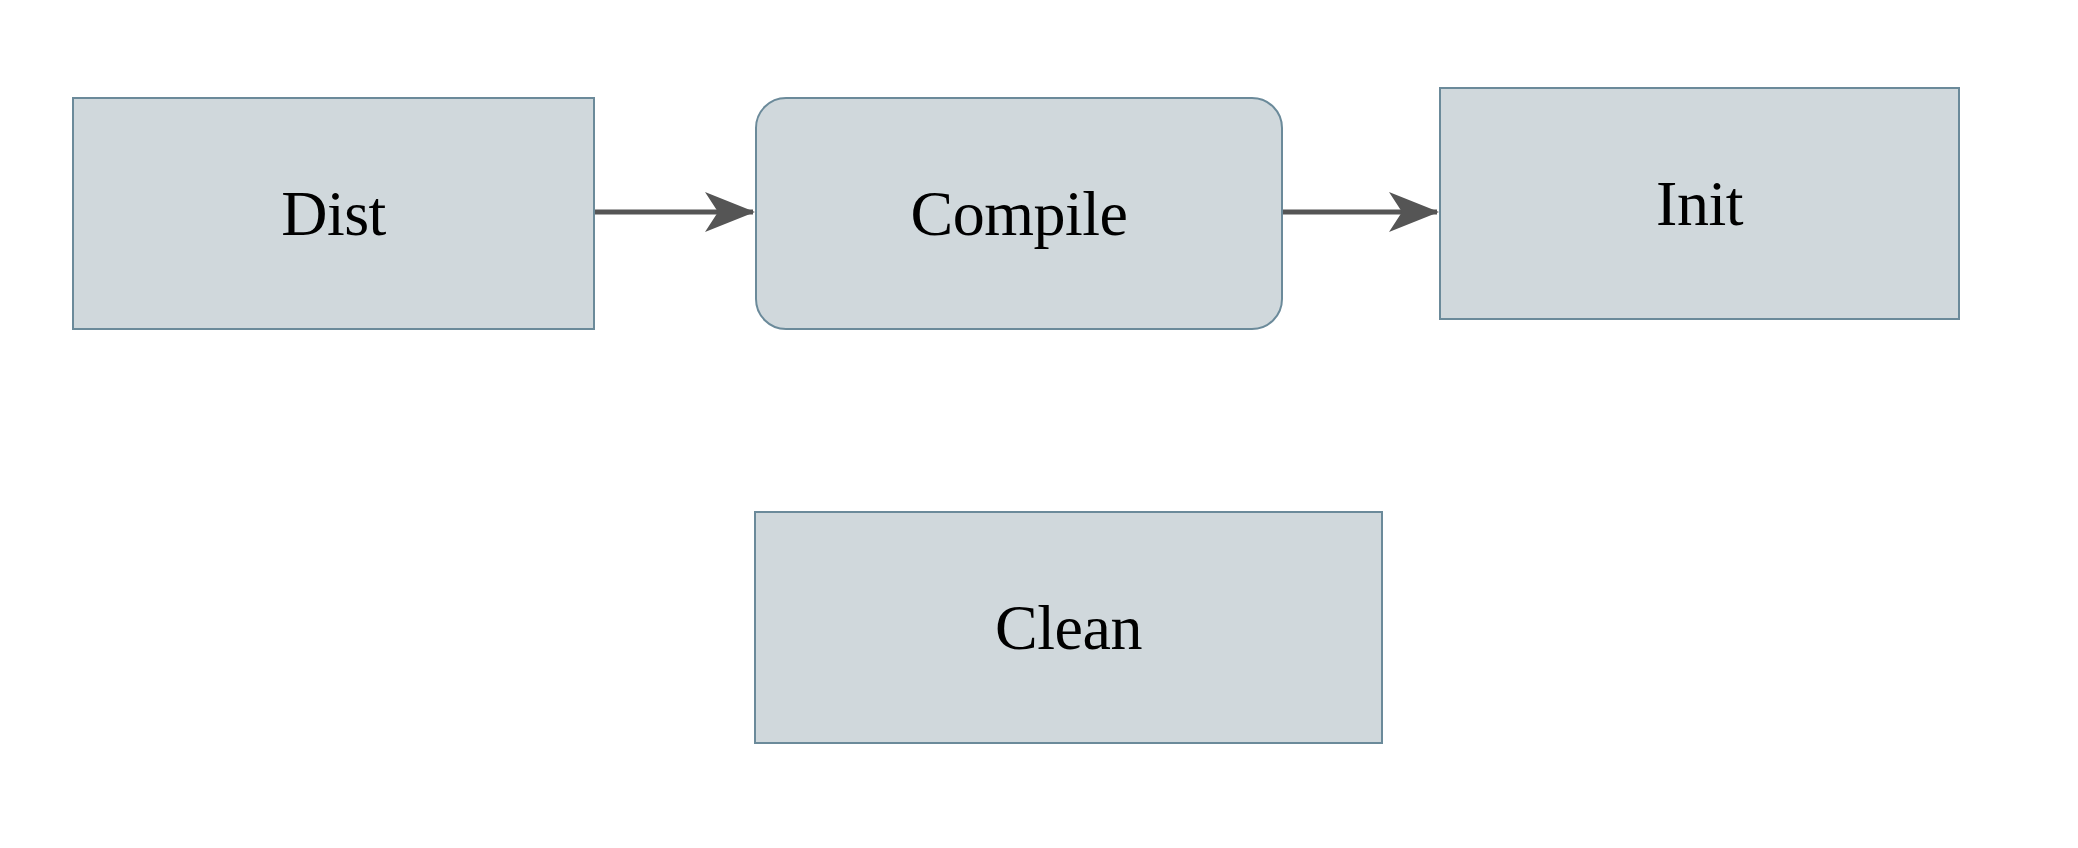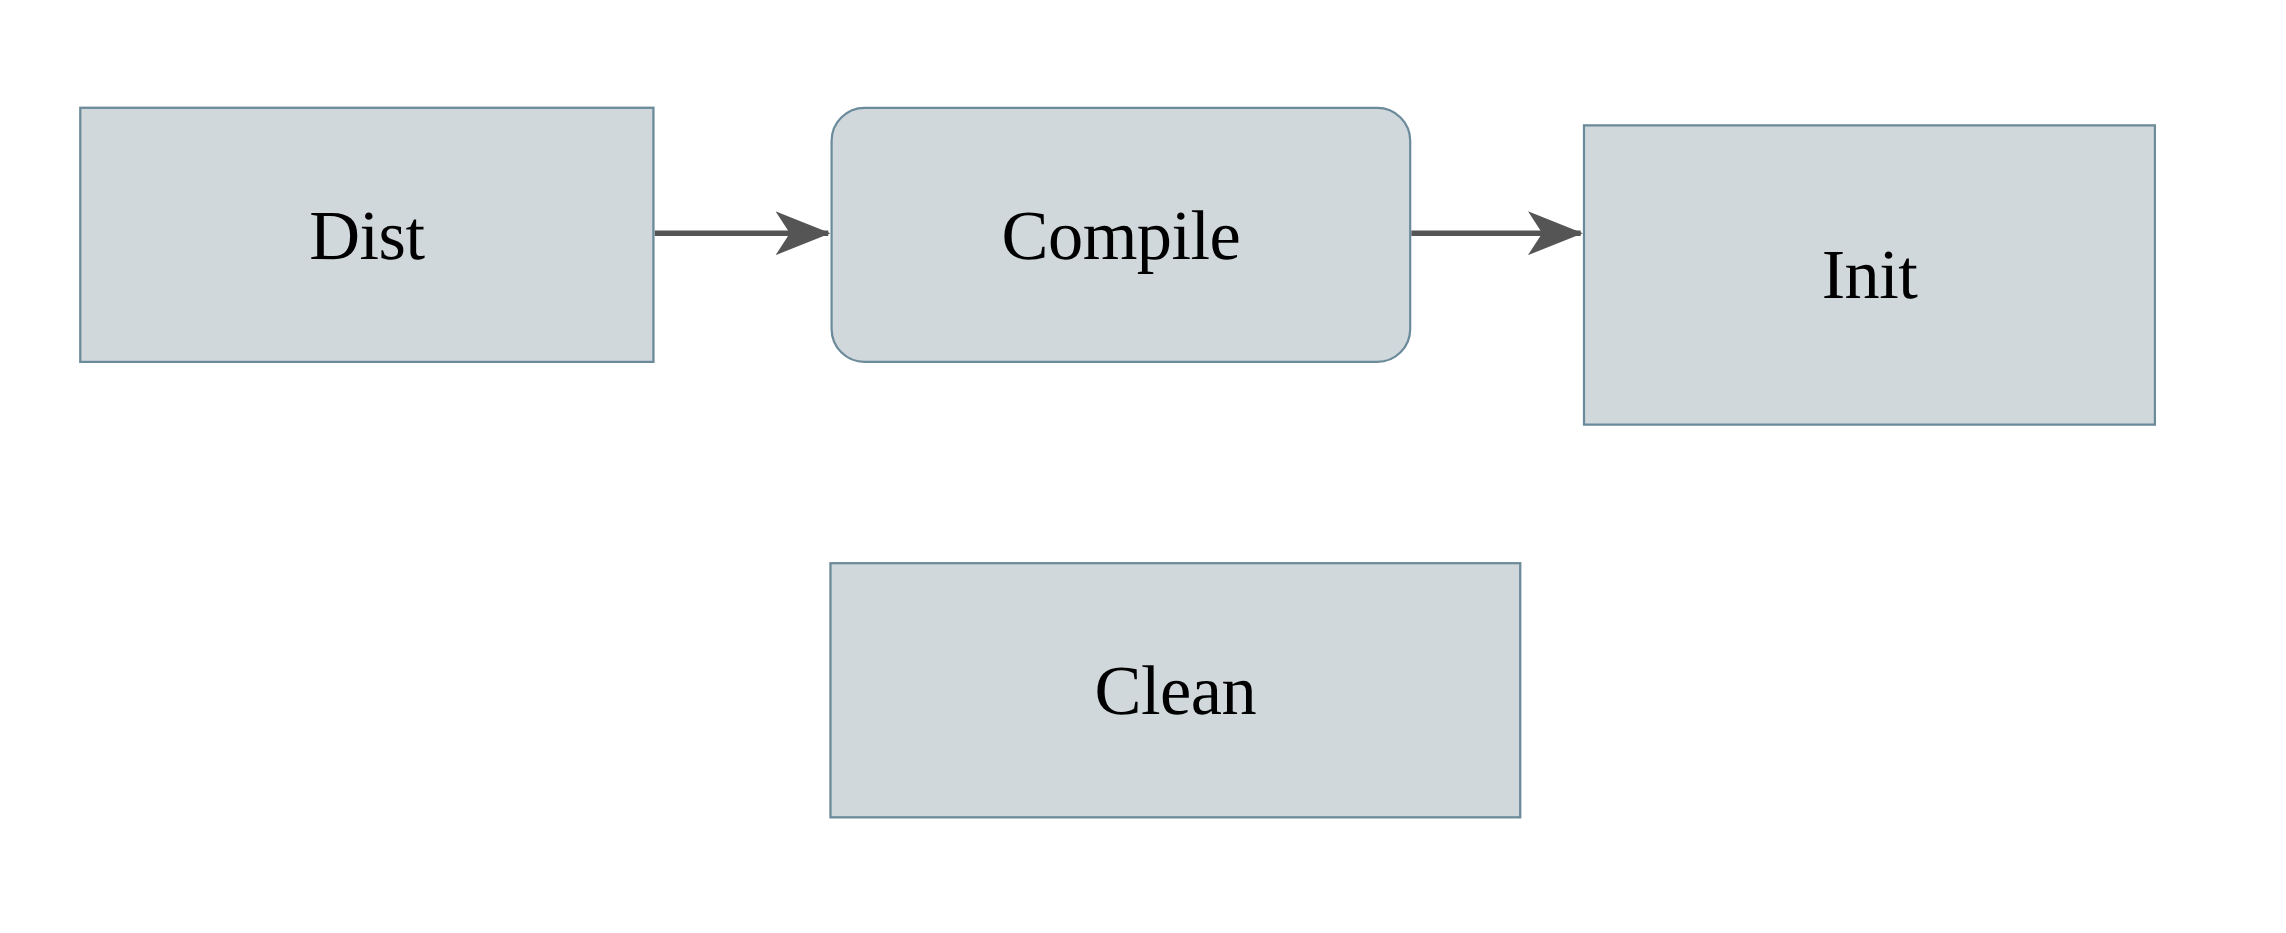--- a/index.html
+++ b/index.html
@@ -70,21 +70,21 @@
   </svg>
 
   <div class="node-box" style="left:72px; top:97px; width:523px; height:233px;">
     <span class="node-label">Dist</span>
   </div>
 
   <div class="node-box" style="left:755px; top:97px; width:528px; height:233px;border-radius:31px;">
     <span class="node-label">Compile</span>
   </div>
 
-  <div class="node-box" style="left:1439px; top:113px; width:521px; height:274px;">
+  <div class="node-box" style="left:1439px; top:87px; width:521px; height:233px;">
     <span class="node-label">Init</span>
   </div>
 
   <div class="node-box" style="left:754px; top:511px; width:629px; height:233px;">
     <span class="node-label">Clean</span>
   </div>
 
 </div>
 
 </body></html>

